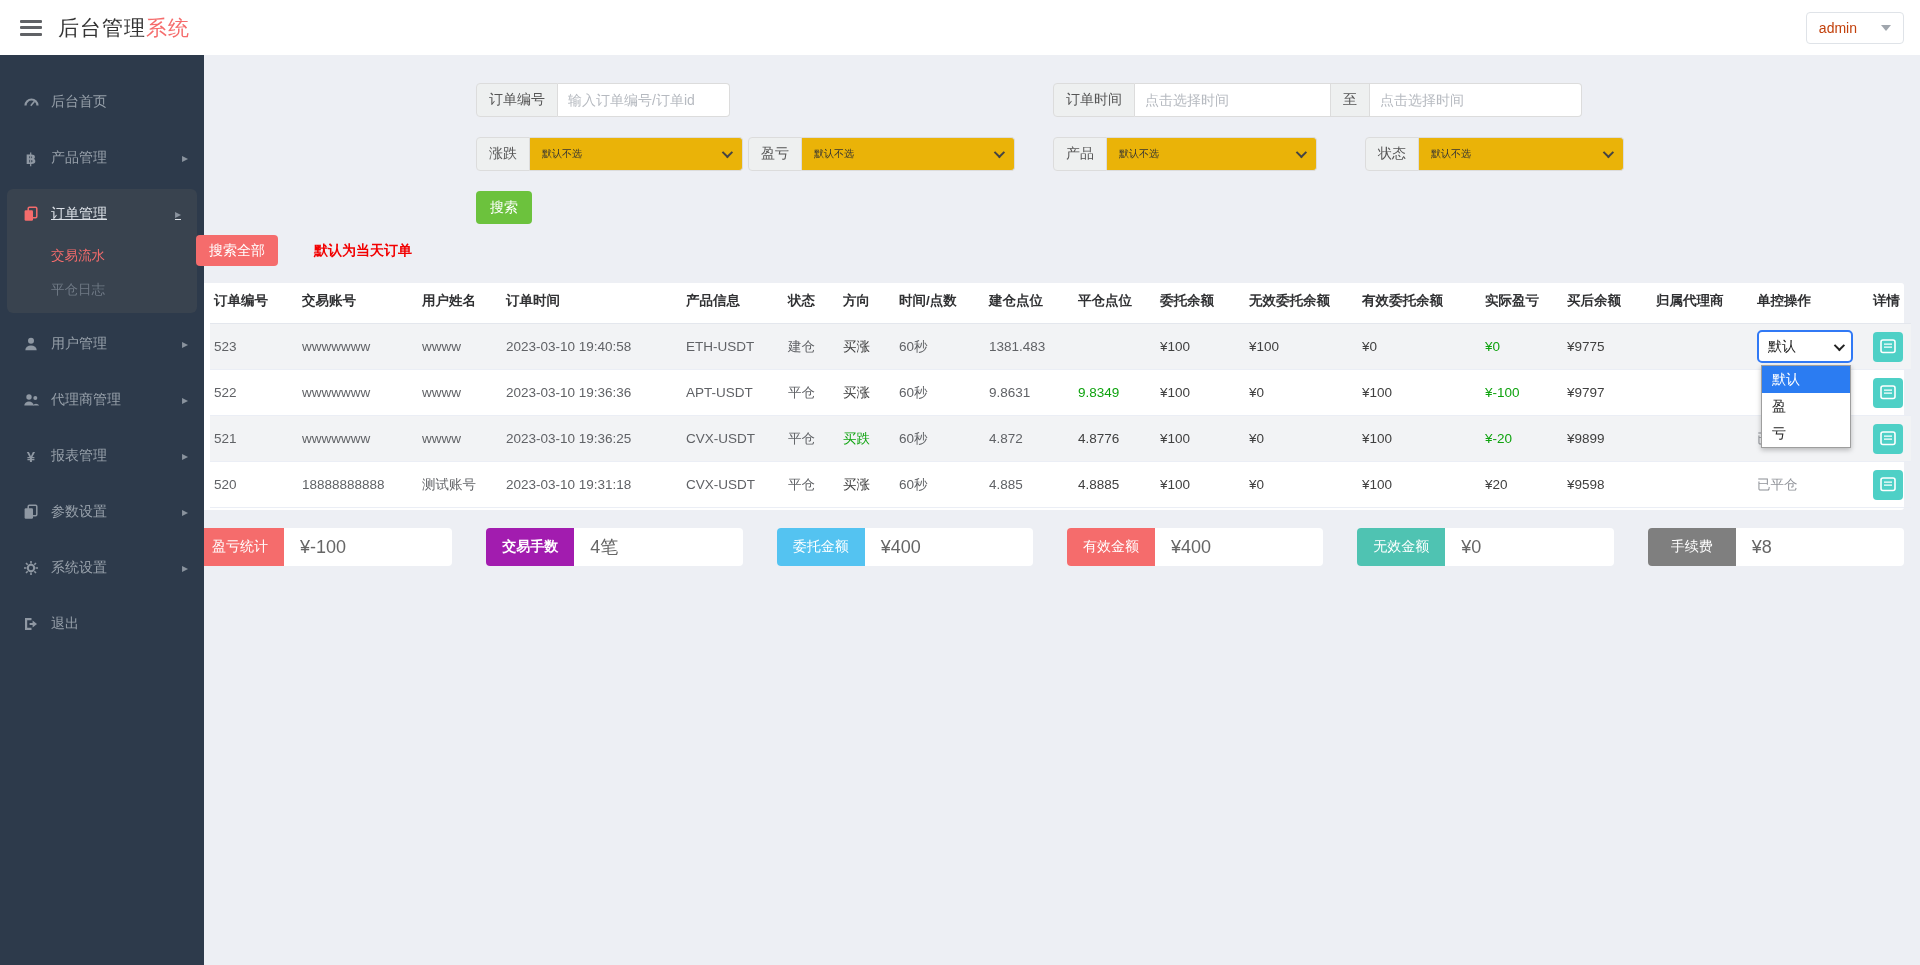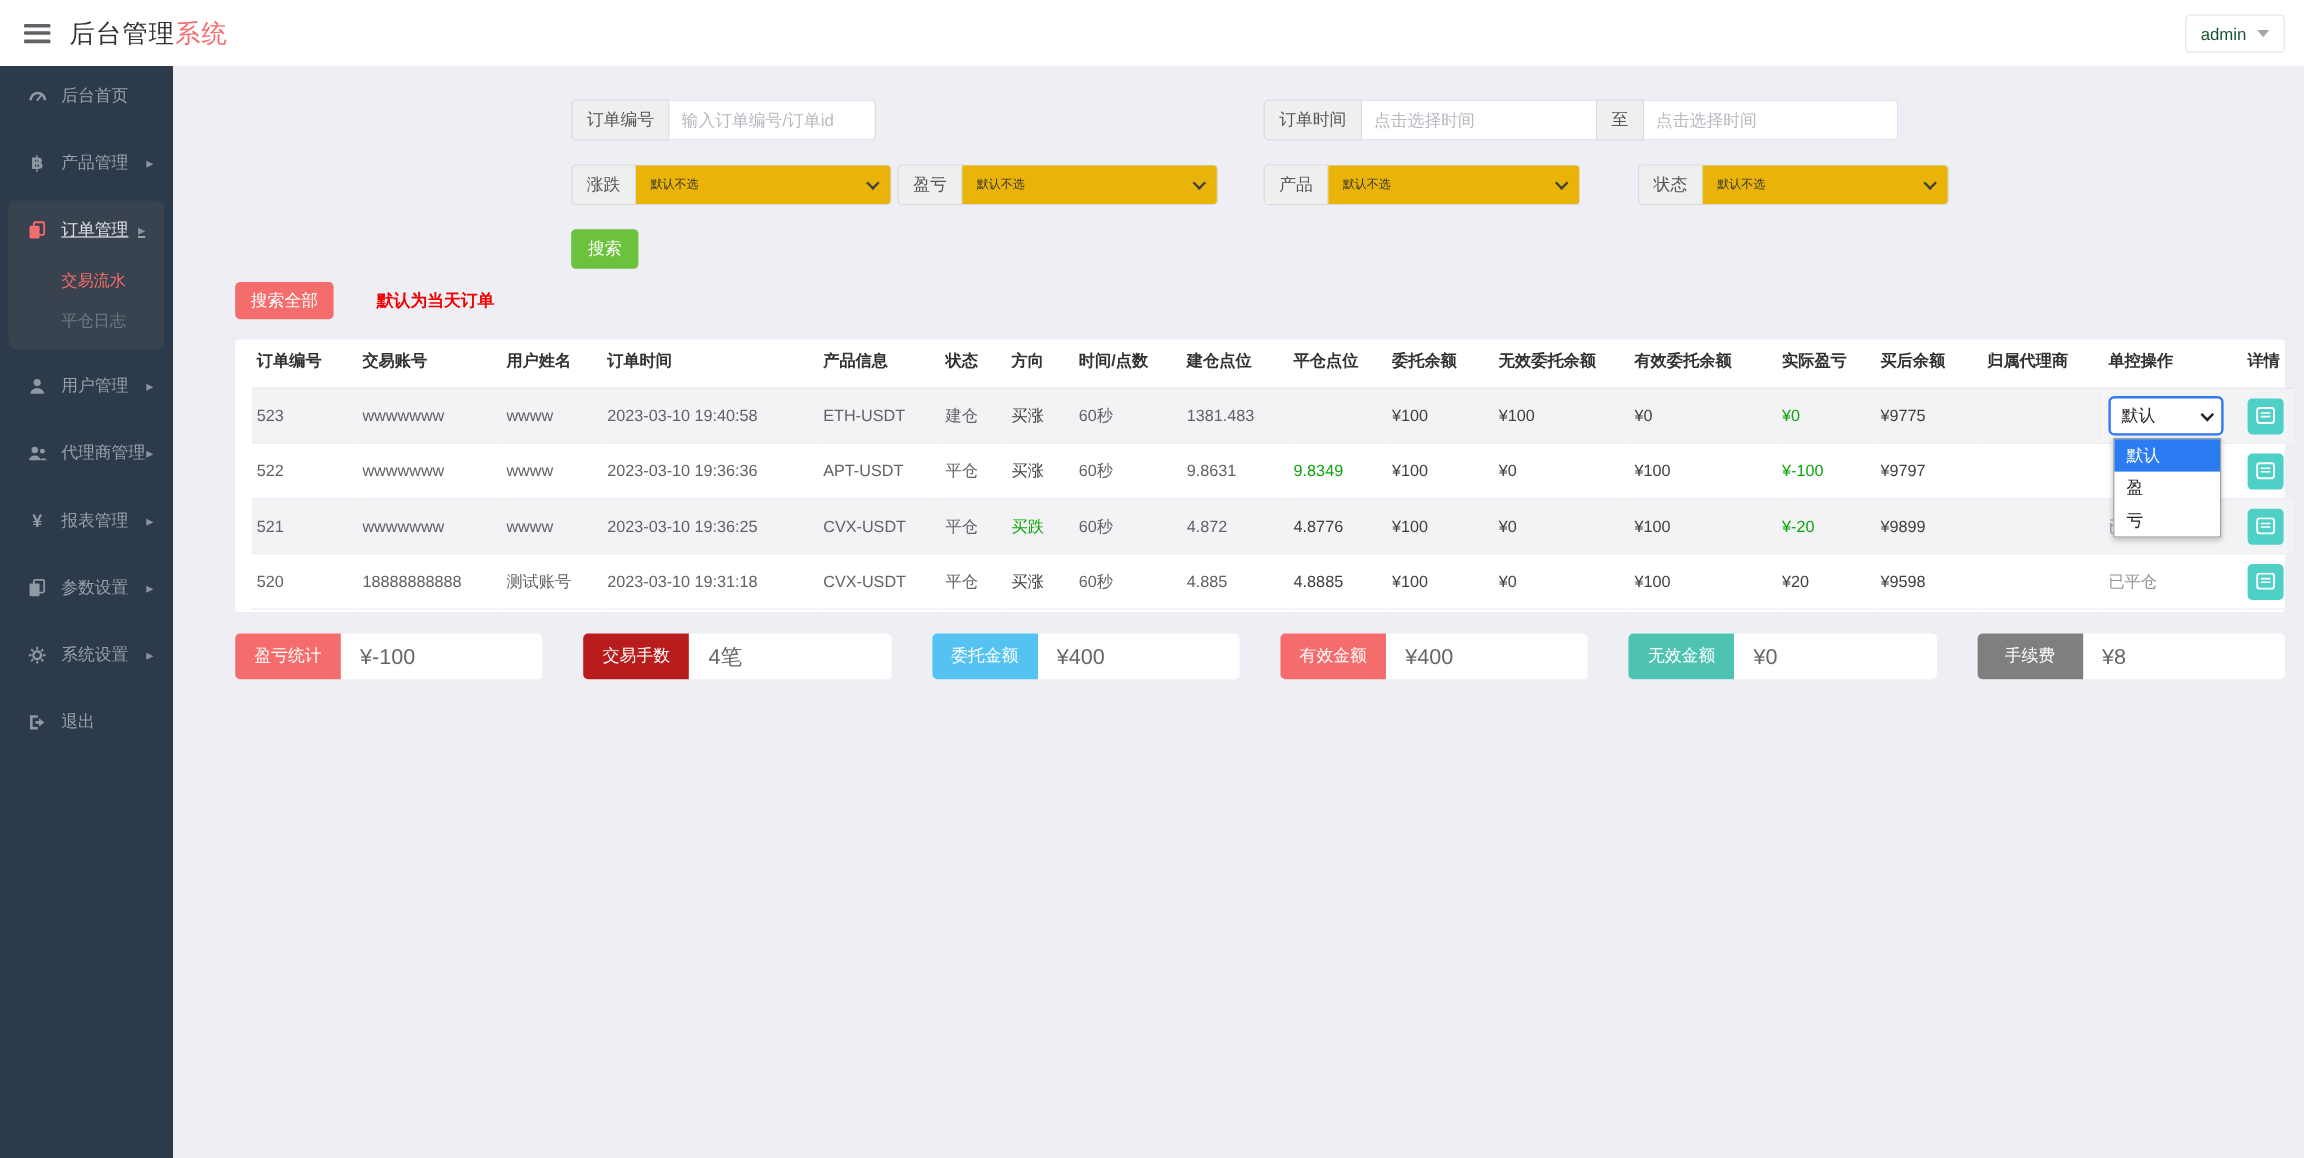--- a/index.html
+++ b/index.html
@@ -6,25 +6,25 @@
   html,body { width:1920px; height:965px; overflow:hidden; }
   body { font-family:"Liberation Sans","DejaVu Sans",sans-serif; background:#edeff4; }
 
   
   .topbar { height:55px; background:#fff; display:flex; align-items:center; padding:0 16px 0 20px; position:relative; z-index:5; }
   .burger { width:22px; height:16px; display:flex; flex-direction:column; justify-content:space-between; cursor:pointer; margin-right:16px; }
   .burger i { display:block; height:3px; background:#606266; border-radius:1px; }
   .brand { font-size:21px; color:#333; letter-spacing:1px; }
   .brand .accent { color:#f56c6c; }
   .top-right { margin-left:auto; }
-  .admin-btn { display:flex; align-items:center; gap:9px; background:#fff; border:1px solid #dfe3e8; border-radius:4px; padding:7px 12px; font-size:14px; color:#14532d; cursor:pointer; }
+  .admin-btn { display:flex; align-items:center; gap:24px; background:#fff; border:1px solid #dfe3e8; border-radius:4px; padding:7px 12px; font-size:14px; color:#c2410c; cursor:pointer; }
   .caret-down { width:0; height:0; border-left:5px solid transparent; border-right:5px solid transparent; border-top:6px solid #a0a6ad; }
 
   
-  .sidebar { position:fixed; top:55px; left:0; bottom:0; width:144px; background:#2d3a4b; }
+  .sidebar { position:fixed; top:55px; left:0; bottom:0; width:204px; background:#2d3a4b; padding-top:22px; }
   .side-item { height:50px; display:flex; align-items:center; padding:0 16px 0 20px; color:#97a0aa; font-size:14px; cursor:pointer; margin-bottom:6px; }
   .side-item .icon { width:22px; display:flex; justify-content:center; margin-right:9px; color:#8f98a3; }
   .side-item .ch { font-size:15px; font-weight:bold; line-height:1; }
   .chev { margin-left:auto; color:#8a939e; font-size:12px; }
   .side-group.active { background:#39434f; border-radius:6px; margin:0 7px 6px 7px; padding-bottom:6px; }
   .side-group.active .side-item { margin-bottom:0; padding-left:13px; }
   .side-group.active > .side-item { color:#dde2e8;text-decoration:underline; }
   .side-group.active > .side-item .icon { color:#f56c6c; }
   .sub-item { height:34px; display:flex; align-items:center; padding-left:44px; font-size:13.5px; color:#6f7985; cursor:pointer; }
   .sub-item.active { color:#f56c6c; }
@@ -386,21 +386,21 @@
         </tbody>
     </table>
   </div>
 
   <div class="stats" id="stats-row">
       <div class="stat">
         <div class="stat-label" style="background: rgb(245, 108, 108);">盈亏统计</div>
         <div class="stat-value">¥-100</div>
       </div>
       <div class="stat">
-        <div class="stat-label" style="background: #b91c1c;">交易手数</div>
+        <div class="stat-label" style="background: #a21caf; font-weight: bold;">交易手数</div>
         <div class="stat-value">4笔</div>
       </div>
       <div class="stat">
         <div class="stat-label" style="background: rgb(84, 195, 241);">委托金额</div>
         <div class="stat-value">¥400</div>
       </div>
       <div class="stat">
         <div class="stat-label" style="background: rgb(245, 108, 108);">有效金额</div>
         <div class="stat-value">¥400</div>
       </div>

